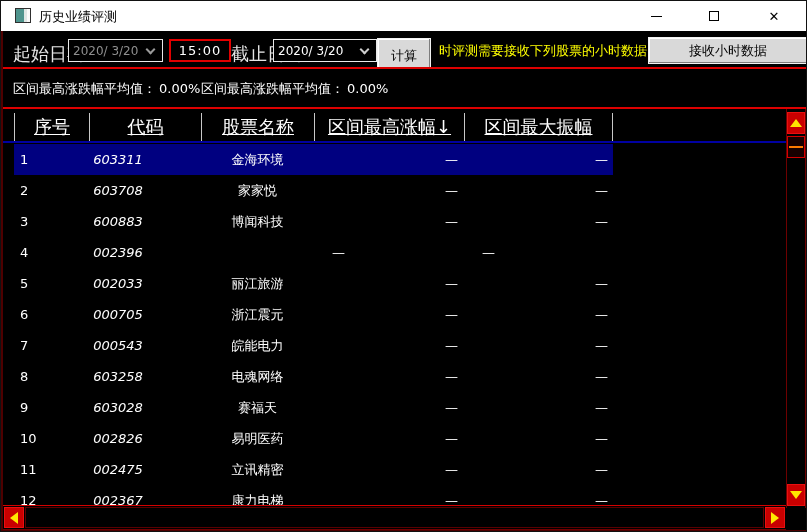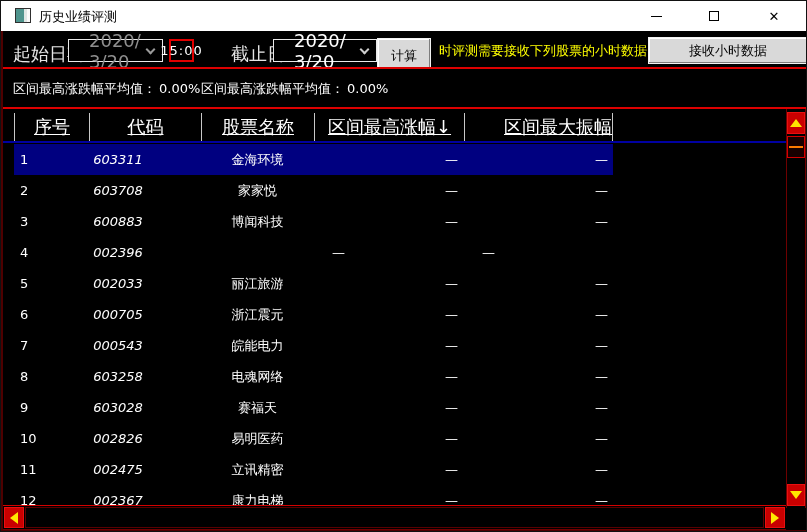--- a/index.html
+++ b/index.html
@@ -22,27 +22,27 @@
   .glyph-max { width:10px; height:10px; border:1px solid #000; background:#fff; }
   .glyph-close { font-size:13px; color:#000; line-height:1; }
   
   .content { position:absolute; left:0; top:30px; width:807px; height:502px; background:#000;
              border-left:2px solid #4e0000; border-right:2px solid #4e0000; border-bottom:3px solid #4e0000; }
   
   .toolbar { position:absolute; left:0; top:1px; width:803px; height:35px; background:#000; }
   .tb-label { position:absolute; top:10px; color:#e5e5e5; font-size:18px; }
   .lbl-start { left:10px; } .lbl-end { left:228px; }
   .combo { position:absolute; top:7px; height:23px; background:#000; border:1px solid #e9e9e9;
-           display:flex; align-items:center; font-size:18px; padding-left:20px; }
+           display:flex; align-items:center; font-size:12px; padding-left:4px; }
   .combo-start { left:65px; width:95px; color:#8f8f8f; }
   .combo-end { left:270px; width:104px; color:#fff; }
   .chev { position:absolute; right:8px; top:6px; width:7px; height:7px;
           border-right:2px solid #9a9a9a; border-bottom:2px solid #9a9a9a; transform:rotate(45deg); }
   .combo-end .chev { border-color:#cfcfcf; }
-  .timebox { position:absolute; left:166px; top:7px; width:25px; height:23px; border:2px solid #e20000;
+  .timebox { position:absolute; left:166px; top:7px; width:62px; height:23px; border:2px solid #e20000;
              color:#fff; font-size:13px; display:flex; align-items:center; justify-content:center;
              letter-spacing:1px; background:#000; }
   .pushbtn { position:absolute; background:#d9d9d9; border:1px solid #f2f2f2;
              box-shadow:inset -1px -1px 0 #7d7d7d, inset 1px 1px 0 #ffffff;
              color:#000; font-size:13px; display:flex; align-items:center; justify-content:center; }
   .btn-calc { left:374px; top:6px; width:54px; height:36px; }
   .btn-receive { left:645px; top:5px; width:160px; height:27px; }
   .notice { position:absolute; left:436px; top:10px; color:#ffff00; font-size:13px; white-space:nowrap; }
   
   .redline { position:absolute; left:0; width:803px; height:2px; background:#dd0000; }
@@ -50,21 +50,21 @@
   
   .stats { position:absolute; left:0; top:38px; width:803px; height:38px; background:#000; }
   .stat { position:absolute; top:11px; color:#fff; font-size:13px; white-space:nowrap; }
   .stat-median { left:10px; } .stat-mean { left:198px; }
   .stat .val { margin-left:3px; }
   
   .table-area { position:absolute; left:0; top:78px; width:783px; height:397px; background:#000; overflow:hidden; }
   .thead { position:absolute; left:11px; top:4px; width:599px; height:28px; display:flex; }
   .th { color:#fff; font-size:18px; text-align:center; line-height:28px;
         border-left:1px solid #c8c8c8; overflow:hidden; white-space:nowrap;text-decoration:underline; }
-  .th:last-child { border-right:1px solid #c8c8c8;text-align:right; }
+  .th:last-child { border-right:1px solid #c8c8c8; }
   .w-seq { width:75px; } .w-code { width:112px; } .w-name { width:113px; }
   .w-gain { width:150px; } .w-amp { width:149px; }
   .blueline { position:absolute; left:0; top:32px; width:783px; height:2px; background:#0000a2; }
   .tbody { position:absolute; left:11px; top:35px; width:599px; height:362px; }
   .trow { position:relative; width:599px; height:31px; display:flex; align-items:center; }
   .trow.selected { background:#000080; }
   .cell { color:#fff; font-size:13px; white-space:nowrap; overflow:hidden; }
   .c-seq { width:75px; padding-left:6px; text-align:left; }
   .c-code { width:112px; text-align:center; padding-right:54px;font-style:italic; }
   .c-name { width:113px; text-align:center; }

